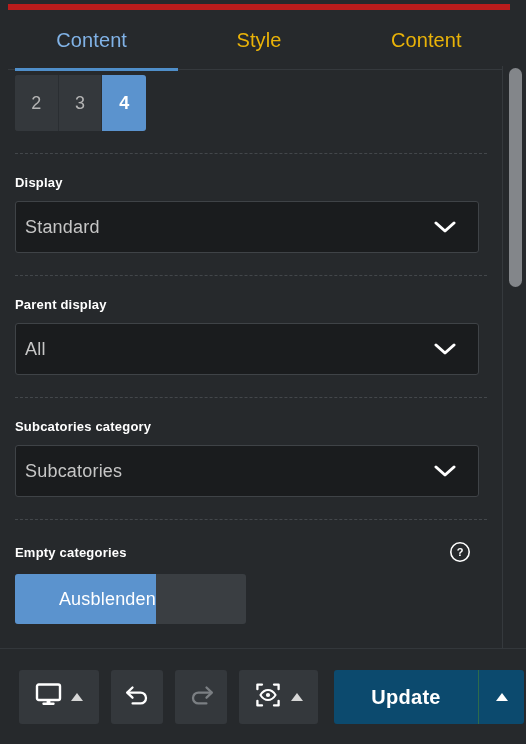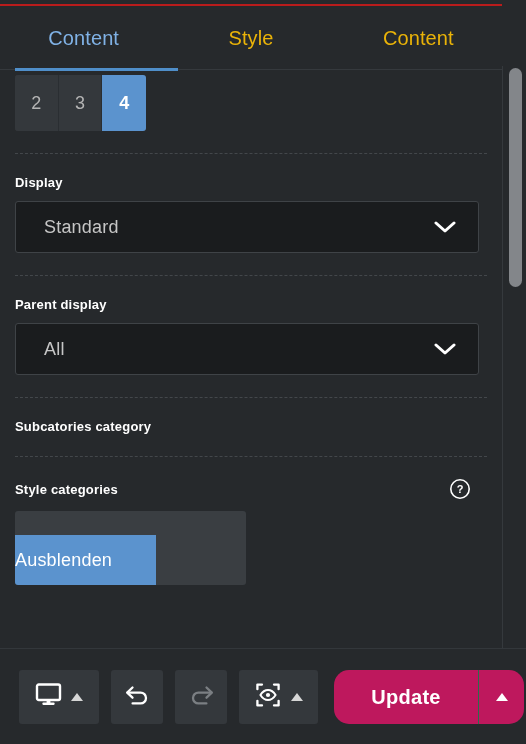--- a/index.html
+++ b/index.html
@@ -14,26 +14,26 @@
   #panel {
     position: relative;
     width: 526px; height: 744px;
     background: #26292c;
     overflow: hidden;
   }
 
   
   #tabs {
     position: absolute;
-    top: 4px; left: 0;
+    top: 4px; left: 8px;
     width: 502px; height: 66px;
     display: flex;
     align-items: center;
     background: #26292c;
-    border-top: 2px solid #b91c1c;
+    border-top: 6px solid #b91c1c;
     border-bottom: 1px solid #35393d;
   }
   .tab {
     flex: 1 1 0;
     text-align: center;
     font-size: 20px;
     letter-spacing: .1px;
     color: #eab308;
     line-height: 66px;
     cursor: pointer;
@@ -110,21 +110,21 @@
   }
   .select-box {
     position: relative;
     width: 464px; height: 52px;
     margin-top: 11px;
     background: #1a1c1e;
     border: 1px solid #3f4347;
     border-radius: 3px;
     display: flex;
     align-items: center;
-    padding: 0 28px;
+    padding: 0 9px;
     cursor: pointer;
   }
   .select-value {
     font-size: 18px;
     color: #c6c6c6;
     letter-spacing: .2px;
   }
   .chev {
     position: absolute;
     right: 22px; top: 50%;
@@ -147,28 +147,27 @@
     display: flex;
     margin-top: 11px;
     border-radius: 3px;
     overflow: hidden;
     width: 231px;
     background: #3a3e42;
   }
   .seg-btn {
     height: 50px;
     line-height: 50px;
-    text-align: left;
+    text-align: right;
     font-size: 18px;
     color: #b0b0b0;
     background: #3a3e42;
     cursor: pointer;
     user-select: none;
     letter-spacing: .2px;
-    margin-top: 24px;
   }
   .seg-btn.w1 { width: 141px; }
   .seg-btn.w2 { width: 90px; }
   .seg-btn.active {
     background: #5b93ce;
     color: #ffffff;
   }
 
   
   #scroll-track {
@@ -216,22 +215,22 @@
   .caret-up {
     width: 0; height: 0;
     border-left: 6px solid transparent;
     border-right: 6px solid transparent;
     border-bottom: 8px solid #d6d6d6;
   }
   #update-btn {
     margin-left: 4px;
     height: 54px;
     width: 190px;
-    background: #be185d;
-    border-radius: 15px;
+    background: #0c4a6e;
+    border-radius: 3px;
     display: flex;
     align-items: center;
     cursor: pointer;
     overflow: hidden;
   }
   #update-label {
     flex: 1;
     text-align: center;
     color: #ffffff;
     font-size: 20px;
@@ -304,28 +303,36 @@
           </svg>
         </span>
       </div>
     </div>
 
     <div style="height:22px"></div>
     <div class="dashed-sep"></div>
 
     <div class="section" style="padding-top:21px">
       <span class="ctrl-label">Subcatories category</span>
+      <div class="select-box">
+        <span class="select-value">Subcatories</span>
+        <span class="chev">
+          <svg width="22" height="14" viewBox="0 0 22 14">
+            <path d="M2 3 L11 11 L20 3" stroke="#ffffff" stroke-width="3" fill="none" stroke-linecap="round" stroke-linejoin="round"></path>
+          </svg>
+        </span>
+      </div>
     </div>
 
     <div style="height:22px"></div>
     <div class="dashed-sep"></div>
 
     <div class="section" style="padding-top:21px">
       <div class="label-row">
-        <span class="ctrl-label">Style categories</span>
+        <span class="ctrl-label">Empty categories</span>
         <span class="help-icon">
           <svg width="22" height="22" viewBox="0 0 22 22">
             <circle cx="11" cy="11" r="9.2" stroke="#ffffff" stroke-width="1.6" fill="none"></circle>
             <text x="11" y="15.4" text-anchor="middle" font-size="11" font-family="Liberation Sans, sans-serif" font-weight="bold" fill="#ffffff">?</text>
           </svg>
         </span>
       </div>
       <div id="empty-group">
         <div class="seg-btn w1 active">Ausblenden</div>
       </div>

